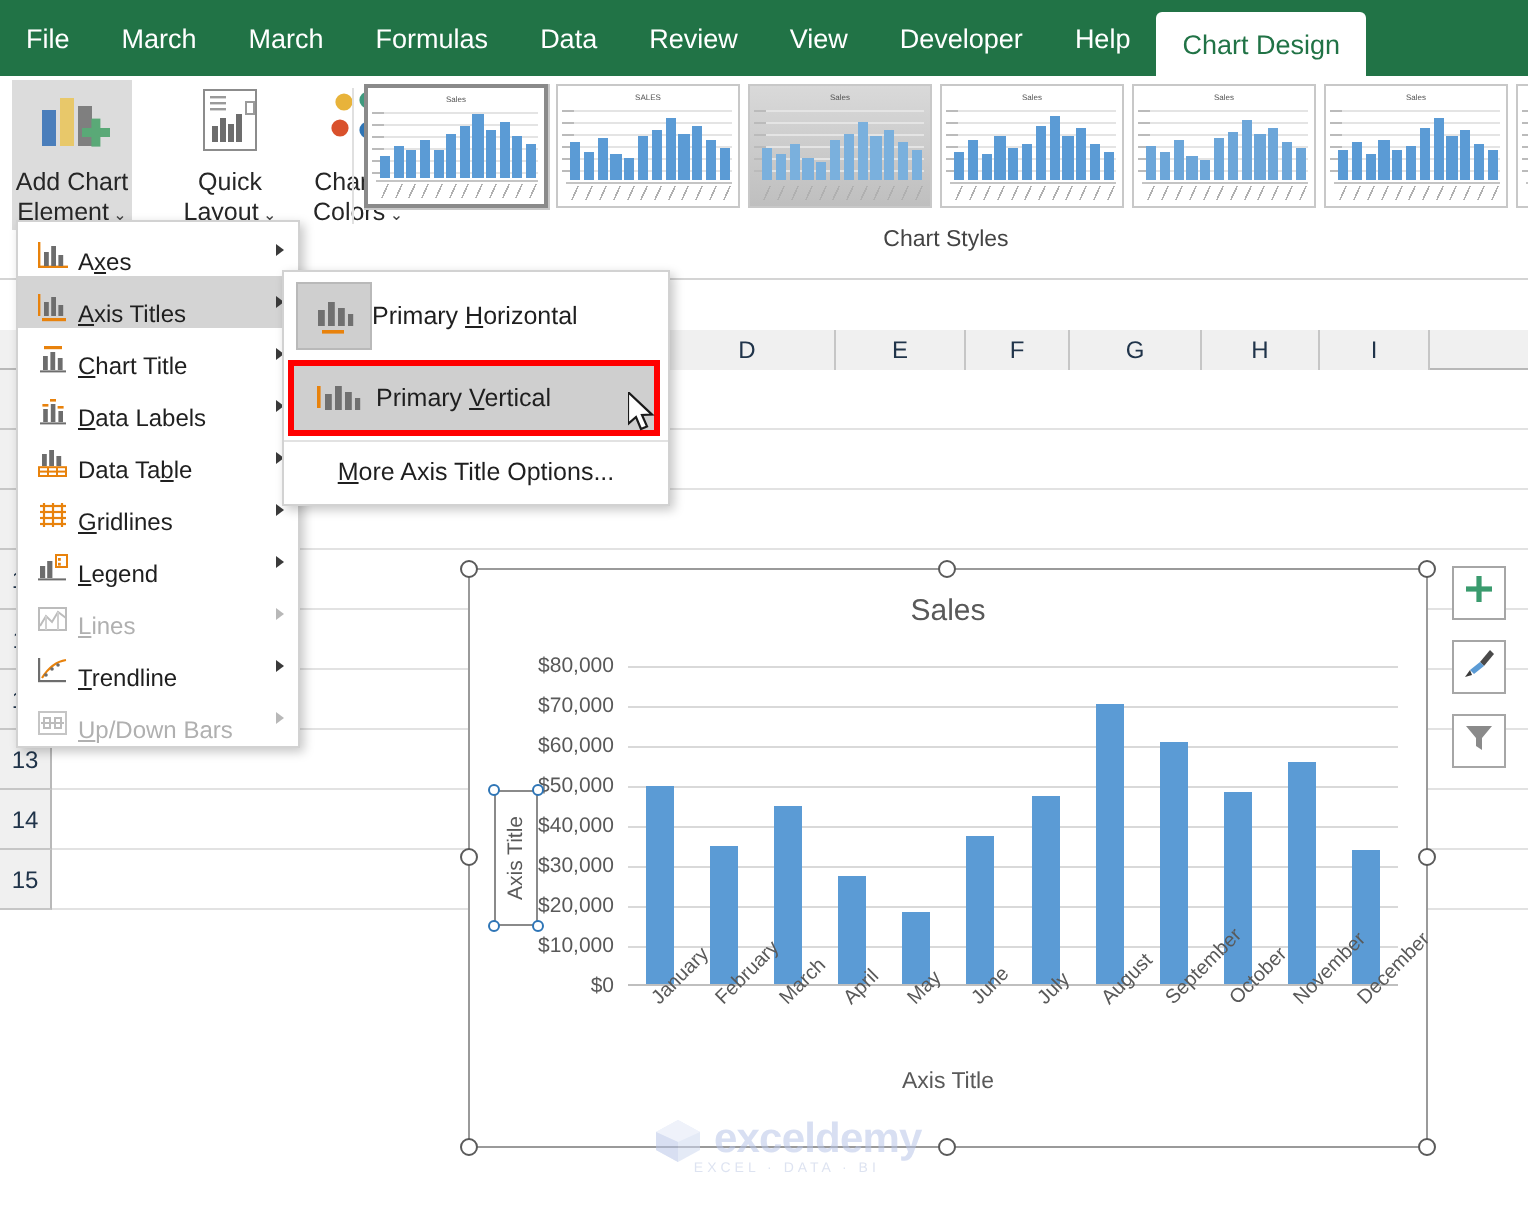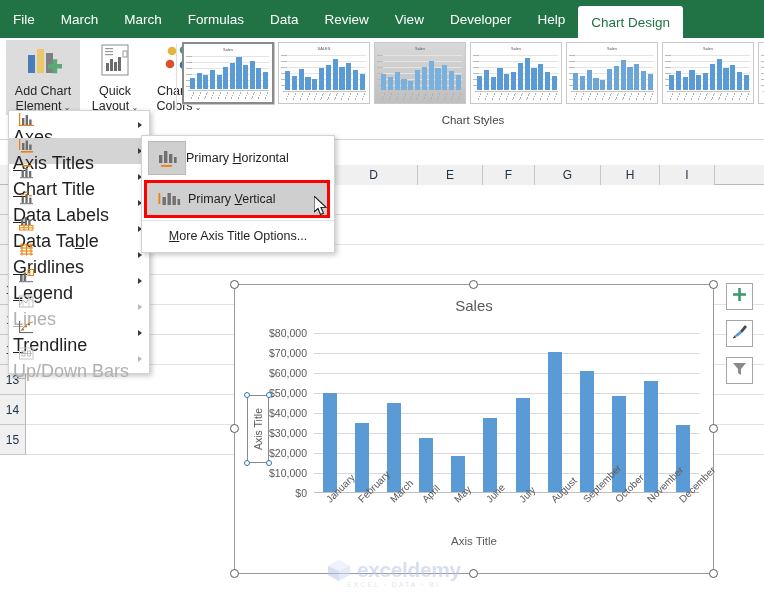--- a/index.html
+++ b/index.html
@@ -87,22 +87,22 @@
   }
   .gridline-h { position:absolute; left:26px; width:738px; height:1px; background:#e2e2e2; }
 
   
   .menu {
     position:absolute; left:8px; top:110px; width:142px;
     background:#ffffff; border:1px solid #d2d2d2;
     box-shadow:2px 2px 5px rgba(0,0,0,0.22); z-index:40; padding:1px 0;
   }
   .mi {
-    position:relative; height:26px; display:flex; align-items:flex-start;
-    font-size:18px; color:#1f1f1f; padding-left:4px; cursor:default;flex-direction:column;
+    position:relative; height:26px; display:flex; align-items:flex-end;
+    font-size:12px; color:#1f1f1f; padding-left:4px; cursor:default;
   }
   .mi.hl { background:#d4d4d4; }
   .mi.dis { color:#b0b0b0; }
   .mi .mico { width:26px; height:22px; display:flex; align-items:center; justify-content:center; }
   .mi .mlabel { flex:1; }
   .mi .marrow {
     position:absolute; right:7px; top:50%; transform:translateY(-50%);
     width:0; height:0; border-left:4px solid #3a3a3a;
     border-top:3.5px solid transparent; border-bottom:3.5px solid transparent;
   }
@@ -203,21 +203,21 @@
     <div class="rtab">Data</div>
     <div class="rtab">Review</div>
     <div class="rtab">View</div>
     <div class="rtab">Developer</div>
     <div class="rtab">Help</div>
     <div class="rtab active">Chart Design</div>
   </div>
 
 <div class="ribbon-body">
 
-  <div class="grp-btn sel" style="left:6px; top:2px; width:74px; padding-top:3px;">
+  <div class="grp-btn sel" style="left:6px; top:2px; width:60px; padding-top:3px;">
     <span class="ico">
       <svg width="44" height="34" viewBox="0 0 44 34">
         <rect x="7" y="12" width="7" height="18" fill="#4a7ebb"></rect>
         <rect x="16" y="6" width="7" height="24" fill="#e8c86a"></rect>
         <rect x="25" y="10" width="7" height="20" fill="#7f7f7f"></rect>
         <g fill="#5aa977">
             <rect x="27" y="21" width="14" height="4.5"></rect>
             <rect x="31.7" y="16.3" width="4.5" height="14"></rect>
           </g>
       </svg>

